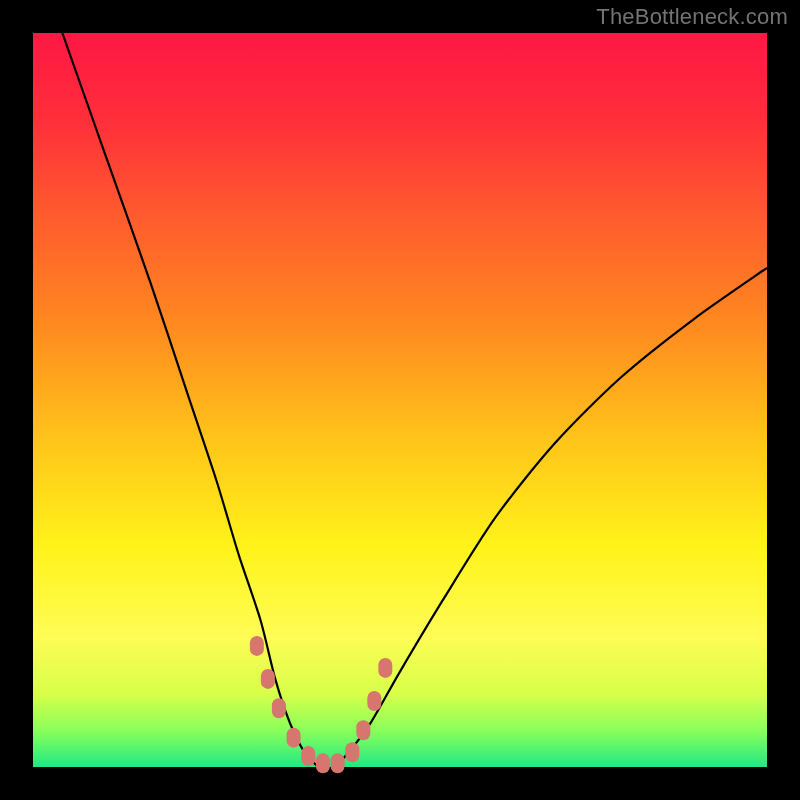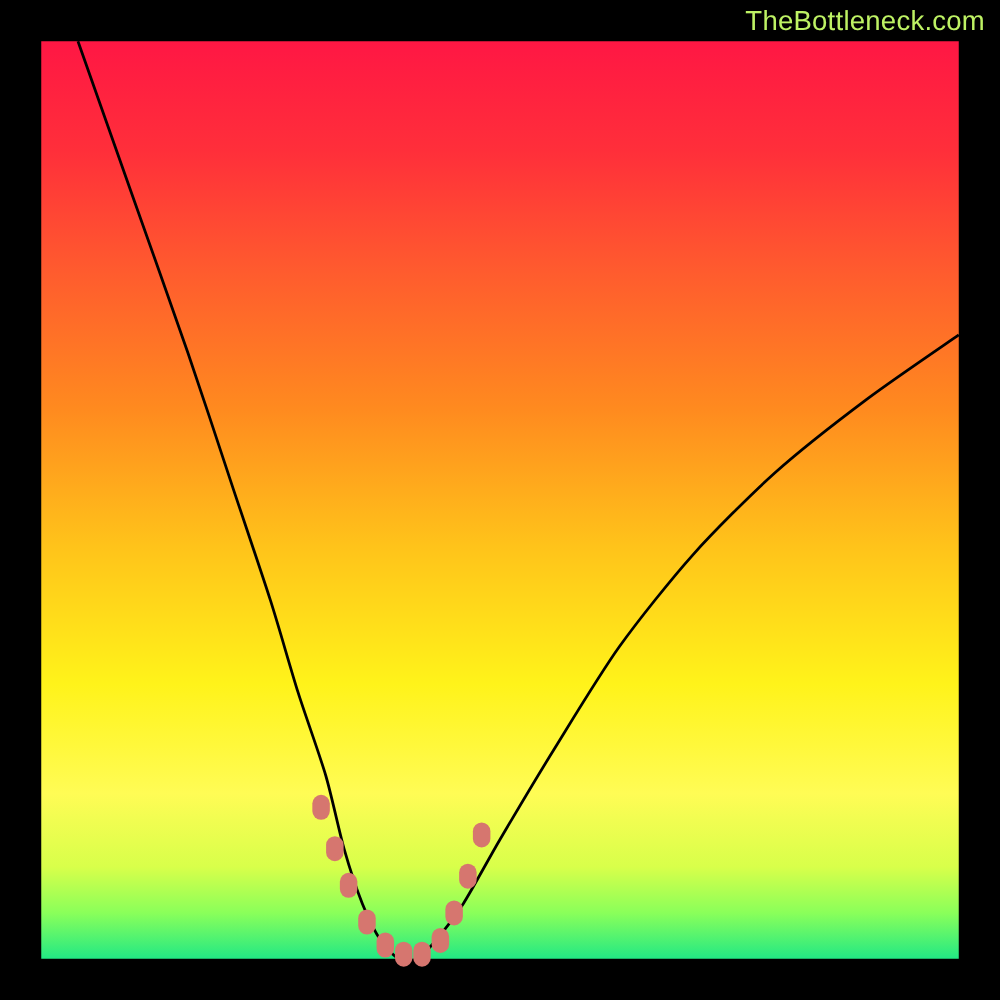--- a/index.html
+++ b/index.html
@@ -14,21 +14,21 @@
   .stage {
     position: relative;
     width: 800px;
     height: 800px;
     background: #000;
   }
   .watermark {
     position: absolute;
     top: 4px;
     right: 12px;
-    color: #bef264;
+    color: #737373;
     font-size: 22px;
     font-weight: 500;
     user-select: none;
     letter-spacing: 0.2px;
   }
   svg {
     display: block;
   }
 </style>
 </head>

